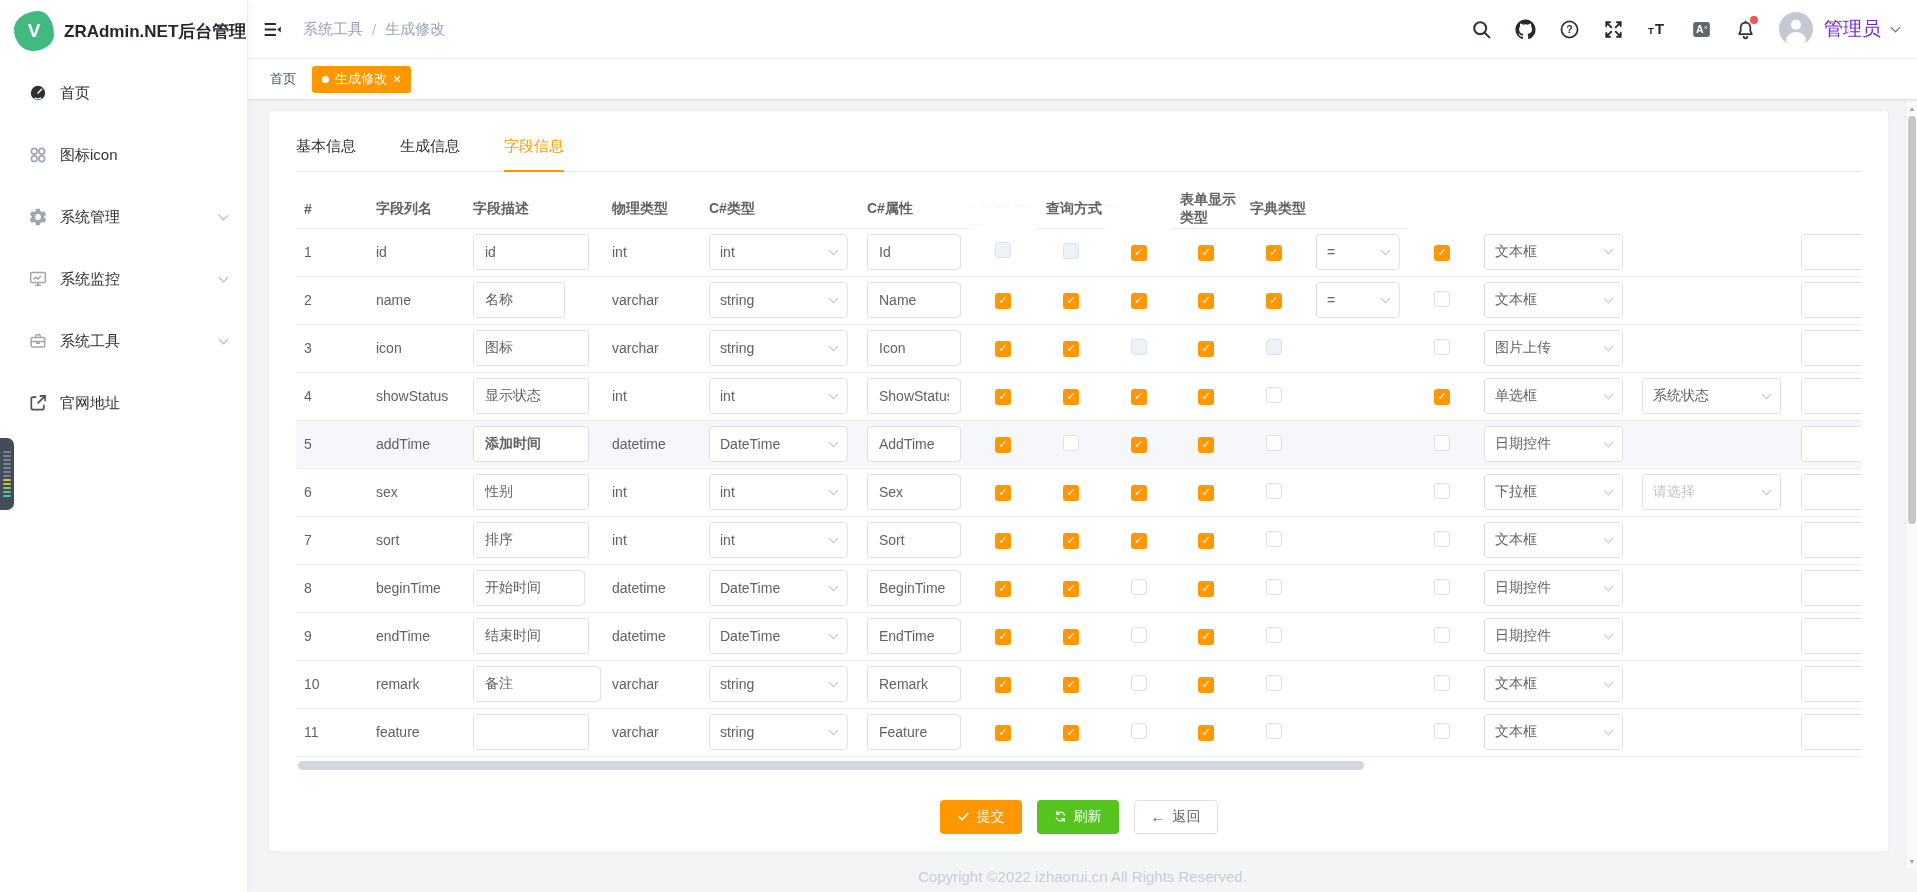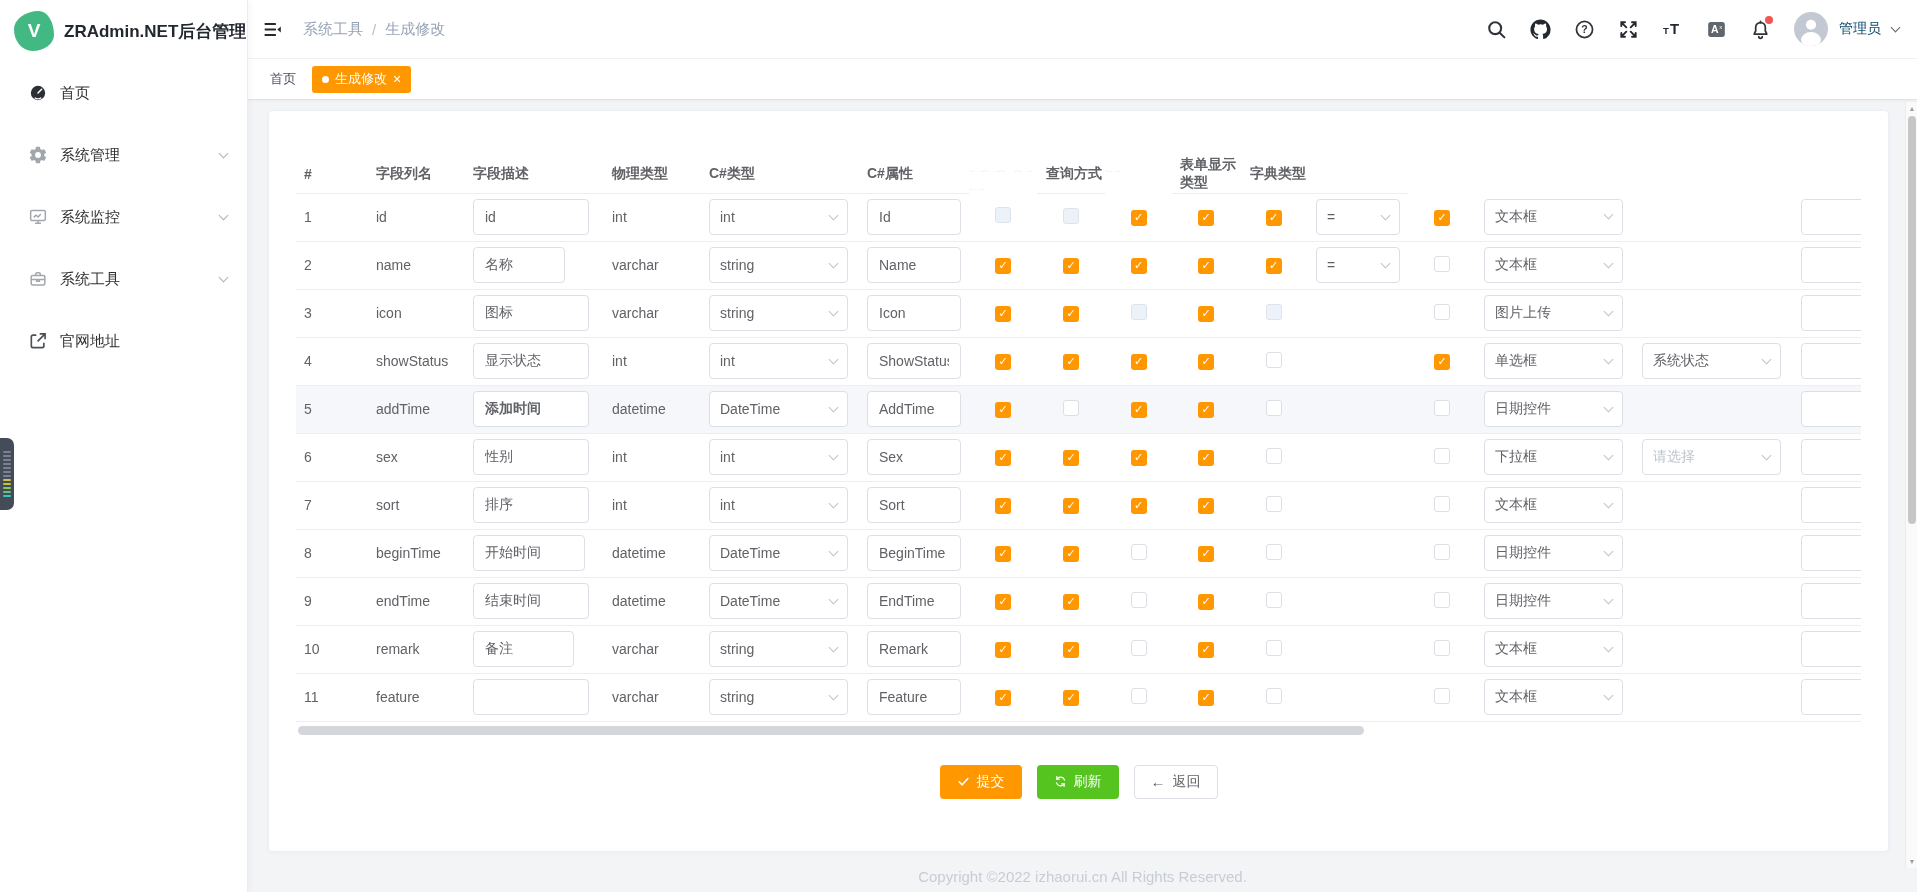--- a/index.html
+++ b/index.html
@@ -28,21 +28,21 @@
   .topbar { height:59px; background:#fff; display:flex; align-items:center; padding:0 18px 0 14px; border-bottom:1px solid #f2f2f2; }
   .hicon { display:inline-flex; align-items:center; justify-content:center; cursor:pointer; position:relative; }
   .hicon svg { width:21px; height:21px; }
   .breadcrumb { margin-left:20px; font-size:15px; color:#98a3b7; display:flex; gap:9px; align-items:center; }
   .breadcrumb .bc-sep { color:#b6bfcc; }
   .top-right { margin-left:auto; display:flex; align-items:center; gap:23px; }
   .bell-wrap { position:relative; display:inline-flex; }
   .red-dot { position:absolute; right:-2px; top:-3px; width:8px; height:8px; border-radius:50%; background:#f25555; }
   .avatar { width:34px; height:34px; border-radius:50%; overflow:hidden; background:#c3c9d2; display:inline-flex; cursor:pointer; }
   .avatar svg { width:34px; height:34px; }
-  .user-name { font-size:14px; color:#0c4a6e; margin-left:-12px; cursor:pointer; }
+  .user-name { font-size:19px; color:#6d28d9; margin-left:-12px; cursor:pointer; }
   .user-chev { width:7px; height:7px; border-right:1.6px solid #5f646b; border-bottom:1.6px solid #5f646b; transform:rotate(45deg); margin:-4px 0 0 -12px; cursor:pointer; }
 
   .tagbar { height:41px; background:#fff; border-bottom:1px solid #e0e3e8; box-shadow:0 1px 3px rgba(0,0,0,.04); display:flex; align-items:center; padding:0 16px; gap:10px; position:relative; z-index:2; }
   .tag-plain { font-size:13px; color:#495060; padding:0 6px; cursor:pointer; }
   .tag-active { background:#ff9800; color:#fff; height:27px; border-radius:3px; display:flex; align-items:center; padding:0 10px; font-size:13px; gap:6px; cursor:pointer; }
   .tag-active .dot { width:7px; height:7px; border-radius:50%; background:#fff; }
   .tag-active .tag-close { font-size:14px; line-height:1; cursor:pointer; }
 
   .content { position:absolute; left:0; top:100px; right:0; bottom:0; background:#f3f4f6; overflow:hidden; }
   .card { margin:10px 28px 0 20px; height:742px; background:#fff; border:1px solid #ebeef5; border-radius:4px; box-shadow:0 1px 4px rgba(0,0,0,.03); padding:26px 27px 0; overflow:hidden; }
@@ -105,20 +105,31 @@
     <nav>
         <div class="side-item">
           <span class="s-icon">
             <svg viewBox="0 0 24 24">
               <circle cx="12" cy="12" r="8.6" fill="#2b2f36"></circle>
               <path d="M12 12l4.4-4.4" stroke="#fff" stroke-width="1.8" stroke-linecap="round"></path>
               <path d="M8 17.6a7 7 0 0 0 8 0" stroke="#fff" stroke-width="1.5" fill="none"></path>
             </svg>
           </span>
           <span>首页</span>
+        </div>
+        <div class="side-item">
+          <span class="s-icon">
+            <svg viewBox="0 0 24 24" fill="none" stroke="#a2a6ad" stroke-width="2">
+              <circle cx="7.5" cy="7.5" r="3.4"></circle>
+              <circle cx="16.5" cy="7.5" r="3.4"></circle>
+              <circle cx="7.5" cy="16.5" r="3.4"></circle>
+              <circle cx="16.5" cy="16.5" r="3.4"></circle>
+            </svg>
+          </span>
+          <span>图标icon</span>
         </div>
         <div class="side-item">
           <span class="s-icon">
             <svg viewBox="0 0 24 24" fill="#a2a6ad">
               <path d="M19.4 13c.04-.33.06-.66.06-1s-.02-.67-.06-1l2.1-1.65a.5.5 0 0 0 .12-.64l-2-3.46a.5.5 0 0 0-.6-.22l-2.49 1a7.3 7.3 0 0 0-1.73-1l-.38-2.65A.5.5 0 0 0 13.93 2h-4a.5.5 0 0 0-.5.42l-.38 2.65c-.63.26-1.2.6-1.73 1l-2.49-1a.5.5 0 0 0-.6.22l-2 3.46a.5.5 0 0 0 .12.64L4.45 11c-.04.33-.06.66-.06 1s.02.67.06 1l-2.1 1.65a.5.5 0 0 0-.12.64l2 3.46c.14.24.42.34.6.22l2.49-1c.53.4 1.1.74 1.73 1l.38 2.65c.04.24.25.42.5.42h4c.25 0 .46-.18.5-.42l.38-2.65c.63-.26 1.2-.6 1.73-1l2.49 1c.25.1.5 0 .6-.22l2-3.46a.5.5 0 0 0-.12-.64L19.4 13zM12 15.5a3.5 3.5 0 1 1 0-7 3.5 3.5 0 0 1 0 7z"></path>
             </svg>
           </span>
           <span>系统管理</span>
           <i class="side-chev"></i>
         </div>
@@ -249,20 +260,25 @@
         <span class="tag-plain">首页</span>
         <span class="tag-active">
           <i class="dot"></i>
           <span>生成修改</span>
           <span class="tag-close">×</span>
         </span>
       </div>
 
     <div class="content">
       <section class="card">
+        <div class="tabs">
+            <div class="tab">基本信息</div>
+            <div class="tab">生成信息</div>
+            <div class="tab active">字段信息</div>
+          </div>
         <div class="tbl-wrap">
           <table>
               <colgroup>
                 <col style="width:76px">
                 <col style="width:98px">
                 <col style="width:128px">
                 <col style="width:108px">
                 <col style="width:150px">
                 <col style="width:113px">
                 <col style="width:68px">
@@ -521,21 +537,21 @@
                   <td class="display"><div class="sel" style="width:139px">
                       <span>日期控件</span>
                       <i class="chev"></i>
                     </div></td>
                   <td class="dict"></td>
                   <td class="last"><input class="inp" style="width: 116px;" value=""></td>
                 </tr>
                 <tr>
                   <td class="num">10</td>
                   <td class="colname">remark</td>
-                  <td class="desc"><input class="inp" style="width: 101px;" value="备注"></td>
+                  <td class="desc"><input class="inp" style="width: 128px;" value="备注"></td>
                   <td class="phys">varchar</td>
                   <td class="ctype"><div class="sel" style="width:139px">
                       <span>string</span>
                       <i class="chev"></i>
                     </div></td>
                   <td class="cprop"><input class="inp" style="width: 94px;" value="Remark"></td>
                   <td class="center"><span class="cb checked">✓</span></td>
                   <td class="center"><span class="cb checked">✓</span></td>
                   <td class="center"><span class="cb unchecked"></span></td>
                   <td class="center"><span class="cb checked">✓</span></td>

